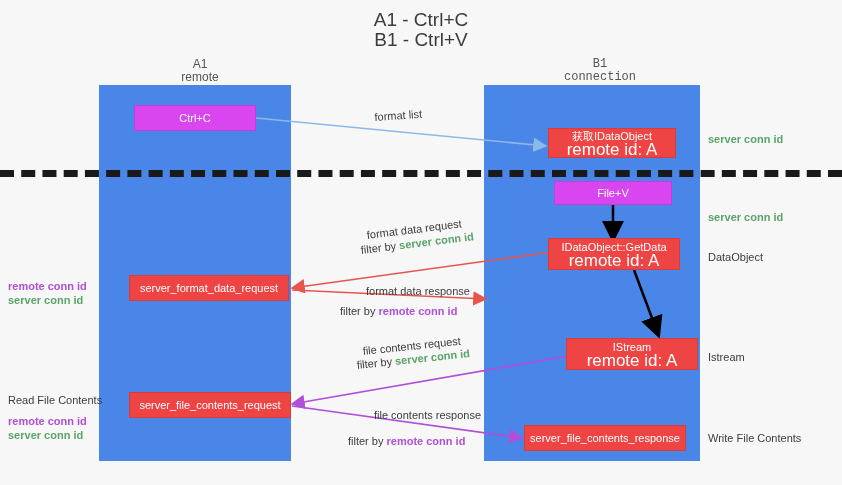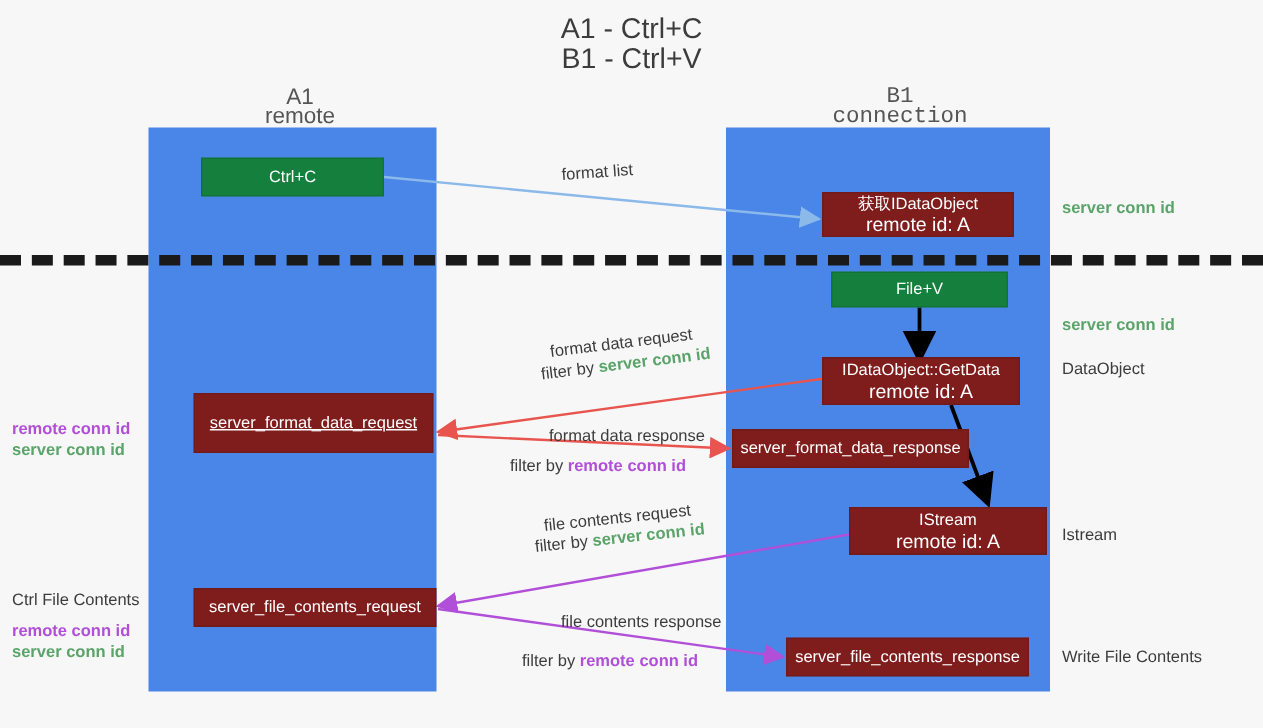--- a/index.html
+++ b/index.html
@@ -13,36 +13,36 @@
   #stage{position:relative;width:842px;height:485px;}
 
   
   .title{
     position:absolute;left:0;top:10px;width:842px;
     text-align:center;font-size:19px;line-height:20px;color:#3c3c3c;
   }
 
   
   .col-head{
-    position:absolute;text-align:center;font-size:15px;line-height:13px;color:#555;
+    position:absolute;text-align:center;font-size:12px;line-height:13px;color:#555;
   }
 
   
   .lane{position:absolute;background:#4a86e8;}
 
   
   .node{
     position:absolute;box-sizing:border-box;
     display:flex;flex-direction:column;align-items:center;justify-content:center;
     color:#ffffff;font-size:11px;line-height:13px;text-align:center;
     border:1px solid rgba(0,0,0,.10);
   }
-  .node.green{background:#15803d;}
-  .node.orange{background:#7f1d1d;}
-  .node .l2{font-size:13px;}
+  .node.green{background:#d946ef;}
+  .node.orange{background:#ef4444;}
+  .node .l2{font-size:17px;}
 
   
   .dashed{
     position:absolute;left:0;top:170px;width:842px;height:0;
     border-top:7px dashed #1a1a1a;
   }
 
   
   .ann{position:absolute;font-size:11px;line-height:14px;}
   .ann.green{color:#5aa469;font-weight:bold;}
@@ -128,27 +128,24 @@
   <div class="node orange" style="left:548px;top:238px;width:132px;height:32px;">
     <div>IDataObject::GetData</div>
     <div class="l2">remote id: A</div>
   </div>
 
   <div class="node orange" style="left:566px;top:338px;width:132px;height:32px;">
     <div>IStream</div>
     <div class="l2">remote id: A</div>
   </div>
 
-  <div class="node orange" style="left:129px;top:262px;width:160px;height:40px;text-decoration:underline;">
+  <div class="node orange" style="left:129px;top:275px;width:160px;height:26px;">
     <div>server_format_data_request</div>
   </div>
 
-  <div class="node orange" style="left:488px;top:286px;width:158px;height:26px;">
-    <div>server_format_data_response</div>
-  </div>
 
   <div class="node orange" style="left:129px;top:392px;width:162px;height:26px;text-align:center;">
     <div>server_file_contents_request</div>
   </div>
 
   <div class="node orange" style="left:524px;top:425px;width:162px;height:26px;">
     <div>server_file_contents_response</div>
   </div>
 
   <div class="dashed"></div>
@@ -170,24 +167,24 @@
     <span>filter by </span><span class="g">server conn id</span>
   </div>
 
   <div class="edge-label" style="left:374px;top:408px;">file contents response</div>
   <div class="edge-label" style="left:348px;top:434px;">
     <span>filter by </span><span class="p">remote conn id</span>
   </div>
 
   <div class="ann green" style="left:708px;top:132px;">server conn id</div>
   <div class="ann green" style="left:708px;top:210px;">server conn id</div>
-  <div class="ann plain" style="left:708px;top:239px;">DataObject</div>
+  <div class="ann plain" style="left:708px;top:250px;">DataObject</div>
   <div class="ann plain" style="left:708px;top:350px;">Istream</div>
   <div class="ann plain" style="left:708px;top:431px;">Write File Contents</div>
 
   <div class="ann purple" style="left:8px;top:279px;">remote conn id</div>
   <div class="ann green" style="left:8px;top:293px;">server conn id</div>
 
-  <div class="ann plain" style="left:8px;top:393px;">Ctrl File Contents</div>
+  <div class="ann plain" style="left:8px;top:393px;">Read File Contents</div>
   <div class="ann purple" style="left:8px;top:414px;">remote conn id</div>
   <div class="ann green" style="left:8px;top:428px;">server conn id</div>
 
 </div>
 
 </body></html>

